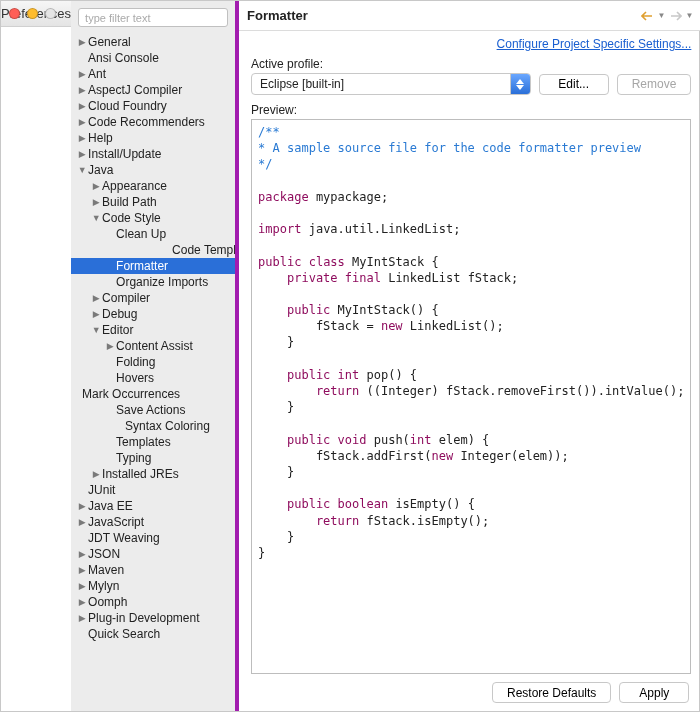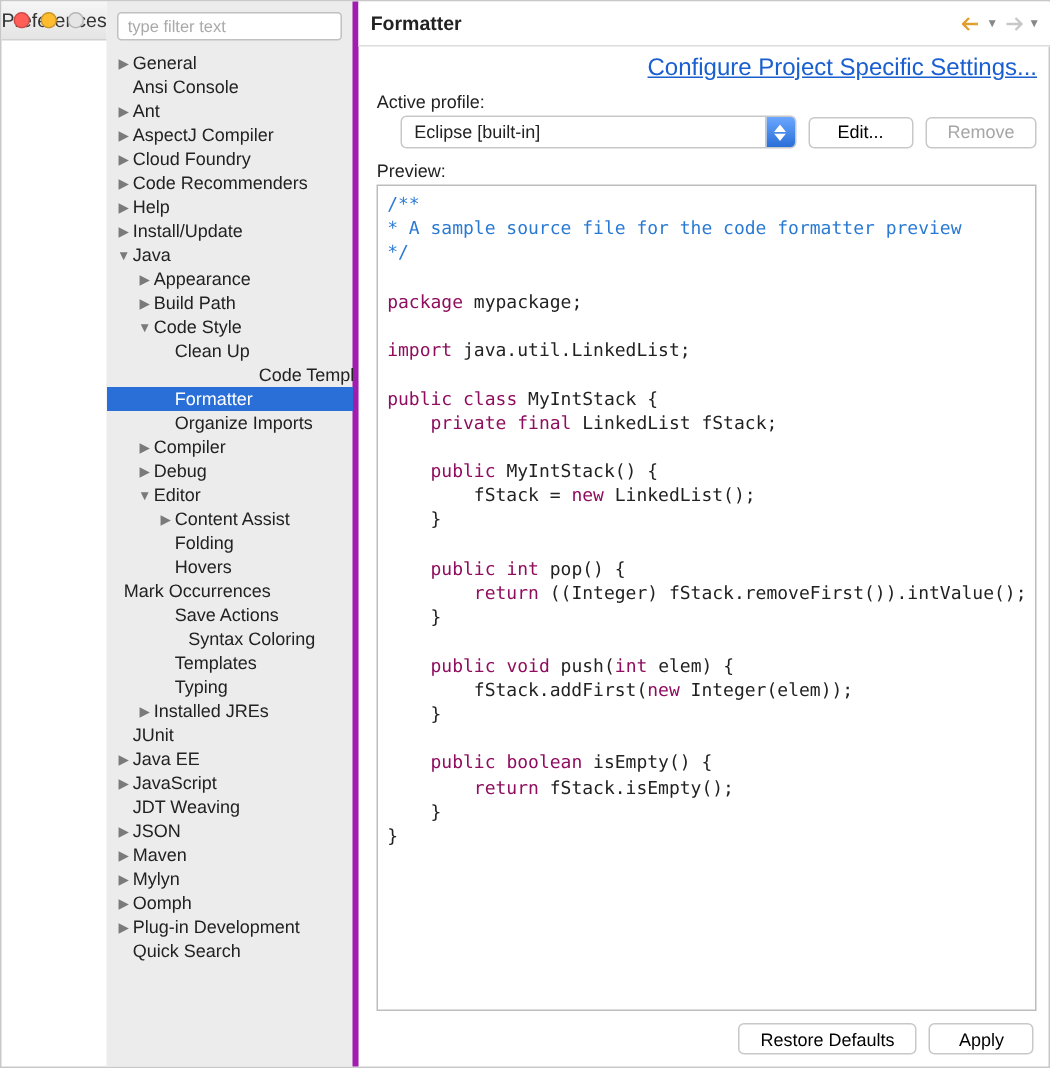--- a/index.html
+++ b/index.html
@@ -21,26 +21,26 @@
   .tree-item { display: flex; align-items: center; height: 16px; cursor: default; white-space: nowrap; padding-right: 4px; }
   .tree-item.selected { background: #2a6fd8; color: #fff; }
   .tw { display: inline-block; width: 10px; text-align: center; font-size: 9px; color: #7a7a7a; margin-right: 1px; }
   .tree-item.selected .tw { color: #dfe9fb; }
   .tree-label { font-size: 12px; }
   .main { flex: 1; display: flex; flex-direction: column; min-width: 0; }
   .main-header { height: 30px; background: #fff; border-bottom: 1px solid #dcdcdc; display: flex; align-items: center; padding: 0 8px; }
   .main-header h1 { margin: 0; font-size: 13px; font-weight: 600; flex: 1; }
   .nav-icons { display: flex; gap: 2px; align-items: center; }
   .nav-icon { width: 16px; height: 16px; display: flex; align-items: center; justify-content: center; }
-  .link { color: #1a5fd0; font-size: 16px; }
+  .link { color: #1a5fd0; font-size: 12px; }
   .content { padding: 6px 10px 4px 12px; flex: 1; display: flex; flex-direction: column; min-height: 0; }
   .cfg-row { text-align: right; margin-bottom: 6px; }
   .field-label { font-size: 12px; margin-bottom: 2px; }
   .profile-row { display: flex; gap: 8px; align-items: center; margin-bottom: 8px; }
-  .mac-select { flex: 1; height: 22px; background: #fff; border: 1px solid #c8c8c8; border-radius: 4px; display: flex; align-items: center; padding: 0 0 0 8px; font-size: 12px; overflow: hidden; margin-left: 16px; }
+  .mac-select { flex: 1; height: 22px; background: #fff; border: 1px solid #c8c8c8; border-radius: 4px; display: flex; align-items: center; padding: 0 0 0 8px; font-size: 12px; overflow: hidden; }
   .mac-select .sel-val { flex: 1; }
   .mac-select .sel-btn { width: 20px; height: 100%; background: linear-gradient(#6aa7ff,#2a6fd8); display: flex; flex-direction: column; align-items: center; justify-content: center; gap: 1px; border-left: 1px solid #c8c8c8; }
   .mac-btn { height: 21px; background: #fff; border: 1px solid #c8c8c8; border-radius: 4px; font-size: 12px; padding: 0 14px; cursor: default; min-width: 70px; }
   .mac-btn.disabled { color: #a6a6a6; }
   .mac-btn.primary { background: linear-gradient(#5ea0ff,#2f77e6); color: #fff; border-color: #2462c6; }
   .btn-row { display: flex; gap: 8px; margin-bottom: 10px; }
   .btn-row .mac-btn { min-width: 88px; }
   .preview-box { flex: 1; min-height: 0; border: 1px solid #bdbdbd; background: #fff; padding: 4px 6px; overflow: auto; font-family: ui-monospace, Menlo, Consolas, monospace; font-size: 12px; line-height: 1.35; white-space: pre; }
   .c-comment { color: #2a7ad3; }
   .c-kw { color: #8f0d5e; font-weight: 500; }

